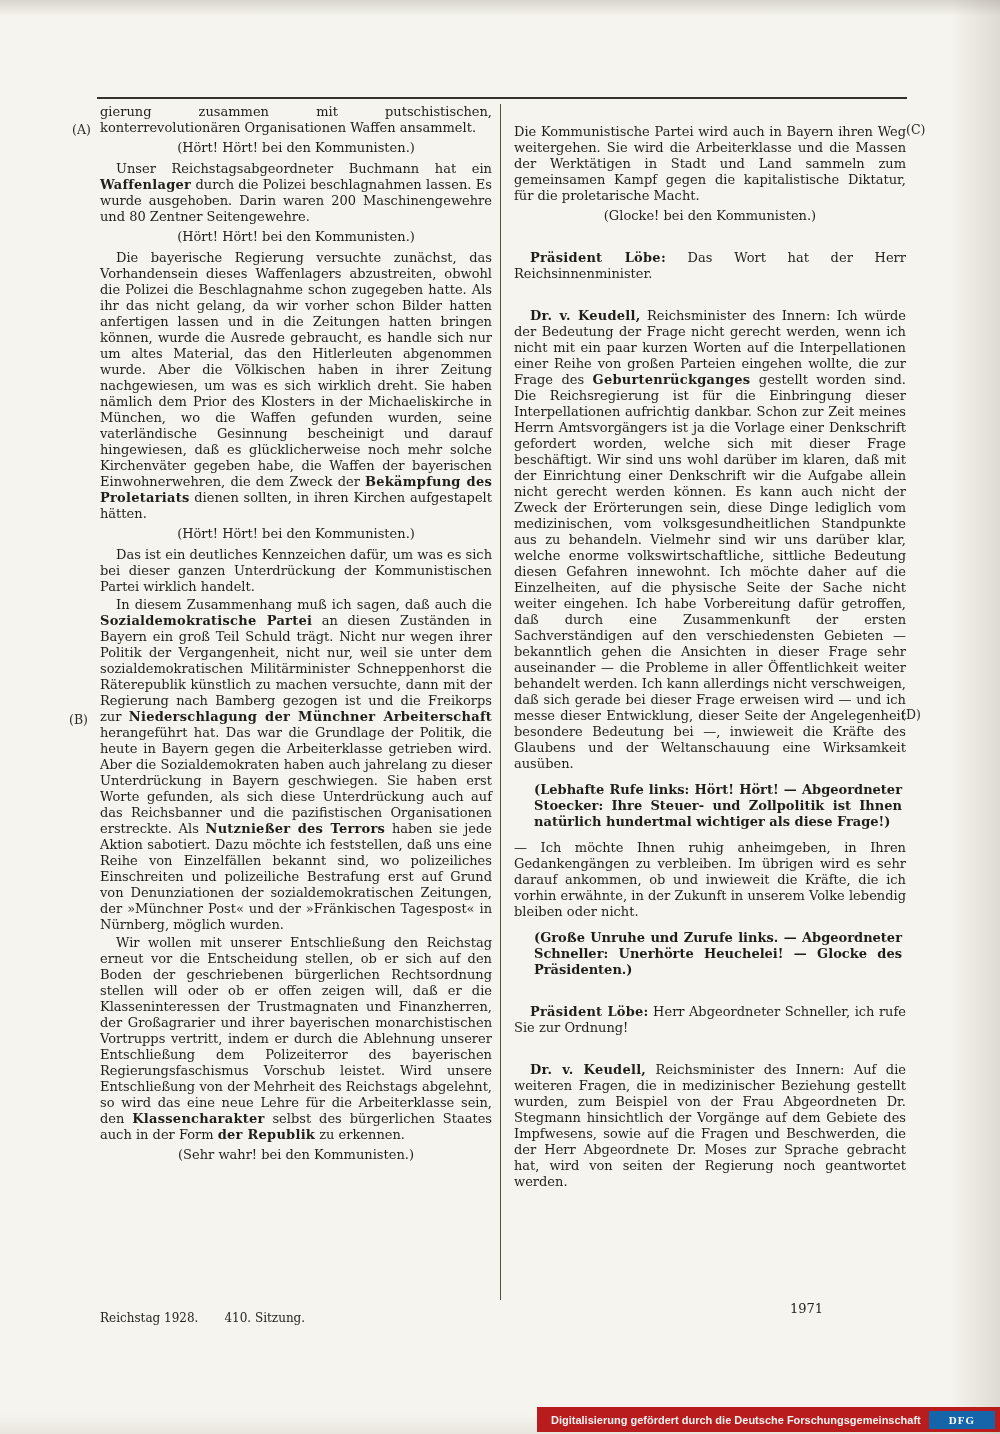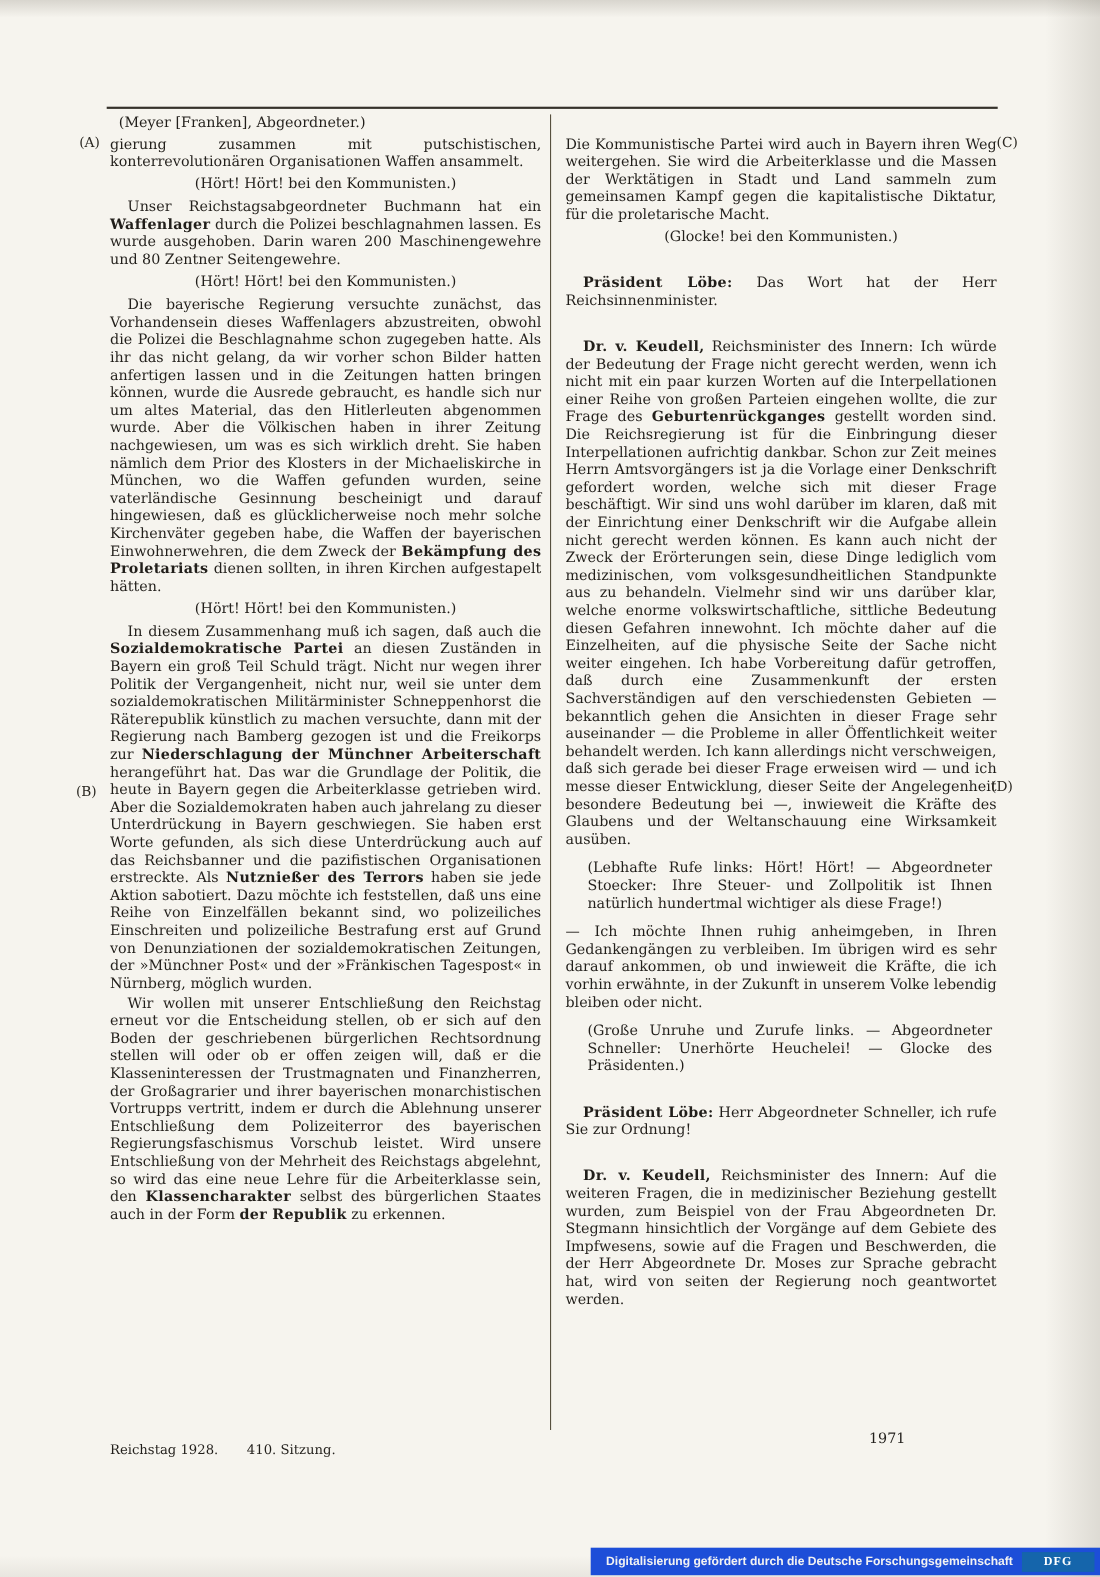--- a/index.html
+++ b/index.html
@@ -28,30 +28,30 @@
   .col{width:392px;font-size:13px;line-height:16px;text-align:justify;hyphens:auto;}
   .col-left{margin-right:16px;}
   .col-right{margin-left:6px;padding-top:20px;}
   .col-divider{position:absolute;top:104px;left:500px;width:1px;height:1196px;background:#57503f;}
   .para{margin:0 0 2px;}
   .para .b{font-weight:bold;letter-spacing:.25px;}
   .para.note{text-align:left;text-indent:8px;margin-bottom:4px;}
   .para.cont{text-indent:0;}
   .para.ind{text-indent:16px;}
   .para.center{text-align:center;text-indent:0;margin:4px 0 5px;}
-  .para.stage{text-indent:0;margin:10px 4px 10px 20px;}
+  .para.stage{text-indent:0;margin:10px 4px 10px 20px;font-weight:bold;}
   .para.speech{text-indent:16px;margin-top:26px;}
   .para.dash{text-indent:0;margin-top:10px;}
   
   .footer-left{position:absolute;top:1311px;left:100px;font-size:12px;}
   .footer-left span{margin-right:26px;}
   .sig-number{position:absolute;top:1301px;left:790px;font-size:13px;}
   
   .bottom-bar{
-    position:absolute;right:0;bottom:2px;height:25px;background:#1d4ed8;
+    position:absolute;right:0;bottom:2px;height:25px;background:#b91c1c;
     display:flex;align-items:center;gap:8px;padding:0 5px 0 14px;
     font-family:"Liberation Sans", sans-serif;font-size:11px;color:#f2f2f2;
     font-weight:bold;
   }
   .dfg-badge{
     display:inline-flex;align-items:center;justify-content:center;
     background:#1565ab;color:#fff;font-weight:bold;font-size:11px;
     letter-spacing:1px;padding:3px 20px;font-family:"Liberation Serif", serif;
   }
 </style>
@@ -64,29 +64,30 @@
 
   <div class="marker" style="left:72px;top:122px;">(A)</div>
   <div class="marker" style="left:69px;top:712px;">(B)</div>
   <div class="marker" style="left:906px;top:122px;">(C)</div>
   <div class="marker" style="left:901px;top:707px;">(D)</div>
 
   <div class="col-divider"></div>
 
   <div class="columns">
     <div class="col col-left">
-        <p class="para note"><span>(Meyer [Franken], Abgeordneter.)</span></p>
         <p class="para cont"><span>gierung zusammen mit putschistischen, konterrevolutionären Organisationen Waffen ansammelt.</span></p>
         <p class="para center"><span>(Hört! Hört! bei den Kommunisten.)</span></p>
         <p class="para ind"><span>Unser Reichstagsabgeordneter Buchmann hat ein </span><span class="b">Waffenlager</span><span> durch die Polizei beschlagnahmen lassen. Es wurde ausgehoben. Darin waren 200 Maschinengewehre und 80 Zentner Seitengewehre.</span></p>
         <p class="para center"><span>(Hört! Hört! bei den Kommunisten.)</span></p>
         <p class="para ind"><span>Die bayerische Regierung versuchte zunächst, das Vorhandensein dieses Waffenlagers abzustreiten, obwohl die Polizei die Beschlagnahme schon zugegeben hatte. Als ihr das nicht gelang, da wir vorher schon Bilder hatten anfertigen lassen und in die Zeitungen hatten bringen können, wurde die Ausrede gebraucht, es handle sich nur um altes Material, das den Hitlerleuten abgenommen wurde. Aber die Völkischen haben in ihrer Zeitung nachgewiesen, um was es sich wirklich dreht. Sie haben nämlich dem Prior des Klosters in der Michaeliskirche in München, wo die Waffen gefunden wurden, seine vaterländische Gesinnung bescheinigt und darauf hingewiesen, daß es glücklicherweise noch mehr solche Kirchenväter gegeben habe, die Waffen der bayerischen Einwohnerwehren, die dem Zweck der </span><span class="b">Bekämpfung des Proletariats</span><span> dienen sollten, in ihren Kirchen aufgestapelt hätten.</span></p>
         <p class="para center"><span>(Hört! Hört! bei den Kommunisten.)</span></p>
+        <p class="para ind"><span>Das ist ein deutliches Kennzeichen dafür, um was es sich bei dieser ganzen Unterdrückung der Kommunistischen Partei wirklich handelt.</span></p>
         <p class="para ind"><span>In diesem Zusammenhang muß ich sagen, daß auch die </span><span class="b">Sozialdemokratische Partei</span><span> an diesen Zuständen in Bayern ein groß Teil Schuld trägt. Nicht nur wegen ihrer Politik der Vergangenheit, nicht nur, weil sie unter dem sozialdemokratischen Militärminister Schneppenhorst die Räterepublik künstlich zu machen versuchte, dann mit der Regierung nach Bamberg gezogen ist und die Freikorps zur </span><span class="b">Niederschlagung der Münchner Arbeiterschaft</span><span> herangeführt hat. Das war die Grundlage der Politik, die heute in Bayern gegen die Arbeiterklasse getrieben wird. Aber die Sozialdemokraten haben auch jahrelang zu dieser Unterdrückung in Bayern geschwiegen. Sie haben erst Worte gefunden, als sich diese Unterdrückung auch auf das Reichsbanner und die pazifistischen Organisationen erstreckte. Als </span><span class="b">Nutznießer des Terrors</span><span> haben sie jede Aktion sabotiert. Dazu möchte ich feststellen, daß uns eine Reihe von Einzelfällen bekannt sind, wo polizeiliches Einschreiten und polizeiliche Bestrafung erst auf Grund von Denunziationen der sozialdemokratischen Zeitungen, der »Münchner Post« und der »Fränkischen Tagespost« in Nürnberg, möglich wurden.</span></p>
         <p class="para ind"><span>Wir wollen mit unserer Entschließung den Reichstag erneut vor die Entscheidung stellen, ob er sich auf den Boden der geschriebenen bürgerlichen Rechtsordnung stellen will oder ob er offen zeigen will, daß er die Klasseninteressen der Trustmagnaten und Finanzherren, der Großagrarier und ihrer bayerischen monarchistischen Vortrupps vertritt, indem er durch die Ablehnung unserer Entschließung dem Polizeiterror des bayerischen Regierungsfaschismus Vorschub leistet. Wird unsere Entschließung von der Mehrheit des Reichstags abgelehnt, so wird das eine neue Lehre für die Arbeiterklasse sein, den </span><span class="b">Klassencharakter</span><span> selbst des bürgerlichen Staates auch in der Form </span><span class="b">der Republik</span><span> zu erkennen.</span></p>
+        <p class="para center"><span>(Sehr wahr! bei den Kommunisten.)</span></p>
       </div>
     <div class="col col-right">
         <p class="para cont"><span>Die Kommunistische Partei wird auch in Bayern ihren Weg weitergehen. Sie wird die Arbeiterklasse und die Massen der Werktätigen in Stadt und Land sammeln zum gemeinsamen Kampf gegen die kapitalistische Diktatur, für die proletarische Macht.</span></p>
         <p class="para center"><span>(Glocke! bei den Kommunisten.)</span></p>
         <p class="para speech"><span class="b">Präsident Löbe:</span><span> Das Wort hat der Herr Reichsinnenminister.</span></p>
         <p class="para speech"><span class="b">Dr. v. Keudell,</span><span> Reichsminister des Innern: Ich würde der Bedeutung der Frage nicht gerecht werden, wenn ich nicht mit ein paar kurzen Worten auf die Interpellationen einer Reihe von großen Parteien eingehen wollte, die zur Frage des </span><span class="b">Geburtenrückganges</span><span> gestellt worden sind. Die Reichsregierung ist für die Einbringung dieser Interpellationen aufrichtig dankbar. Schon zur Zeit meines Herrn Amtsvorgängers ist ja die Vorlage einer Denkschrift gefordert worden, welche sich mit dieser Frage beschäftigt. Wir sind uns wohl darüber im klaren, daß mit der Einrichtung einer Denkschrift wir die Aufgabe allein nicht gerecht werden können. Es kann auch nicht der Zweck der Erörterungen sein, diese Dinge lediglich vom medizinischen, vom volksgesundheitlichen Standpunkte aus zu behandeln. Vielmehr sind wir uns darüber klar, welche enorme volkswirtschaftliche, sittliche Bedeutung diesen Gefahren innewohnt. Ich möchte daher auf die Einzelheiten, auf die physische Seite der Sache nicht weiter eingehen. Ich habe Vorbereitung dafür getroffen, daß durch eine Zusammenkunft der ersten Sachverständigen auf den verschiedensten Gebieten — bekanntlich gehen die Ansichten in dieser Frage sehr auseinander — die Probleme in aller Öffentlichkeit weiter behandelt werden. Ich kann allerdings nicht verschweigen, daß sich gerade bei dieser Frage erweisen wird — und ich messe dieser Entwicklung, dieser Seite der Angelegenheit besondere Bedeutung bei —, inwieweit die Kräfte des Glaubens und der Weltanschauung eine Wirksamkeit ausüben.</span></p>
         <p class="para stage"><span>(Lebhafte Rufe links: Hört! Hört! — Abgeordneter Stoecker: Ihre Steuer- und Zollpolitik ist Ihnen natürlich hundertmal wichtiger als diese Frage!)</span></p>
         <p class="para dash"><span>— Ich möchte Ihnen ruhig anheimgeben, in Ihren Gedankengängen zu verbleiben. Im übrigen wird es sehr darauf ankommen, ob und inwieweit die Kräfte, die ich vorhin erwähnte, in der Zukunft in unserem Volke lebendig bleiben oder nicht.</span></p>
         <p class="para stage"><span>(Große Unruhe und Zurufe links. — Abgeordneter Schneller: Unerhörte Heuchelei! — Glocke des Präsidenten.)</span></p>
         <p class="para speech"><span class="b">Präsident Löbe:</span><span> Herr Abgeordneter Schneller, ich rufe Sie zur Ordnung!</span></p>

